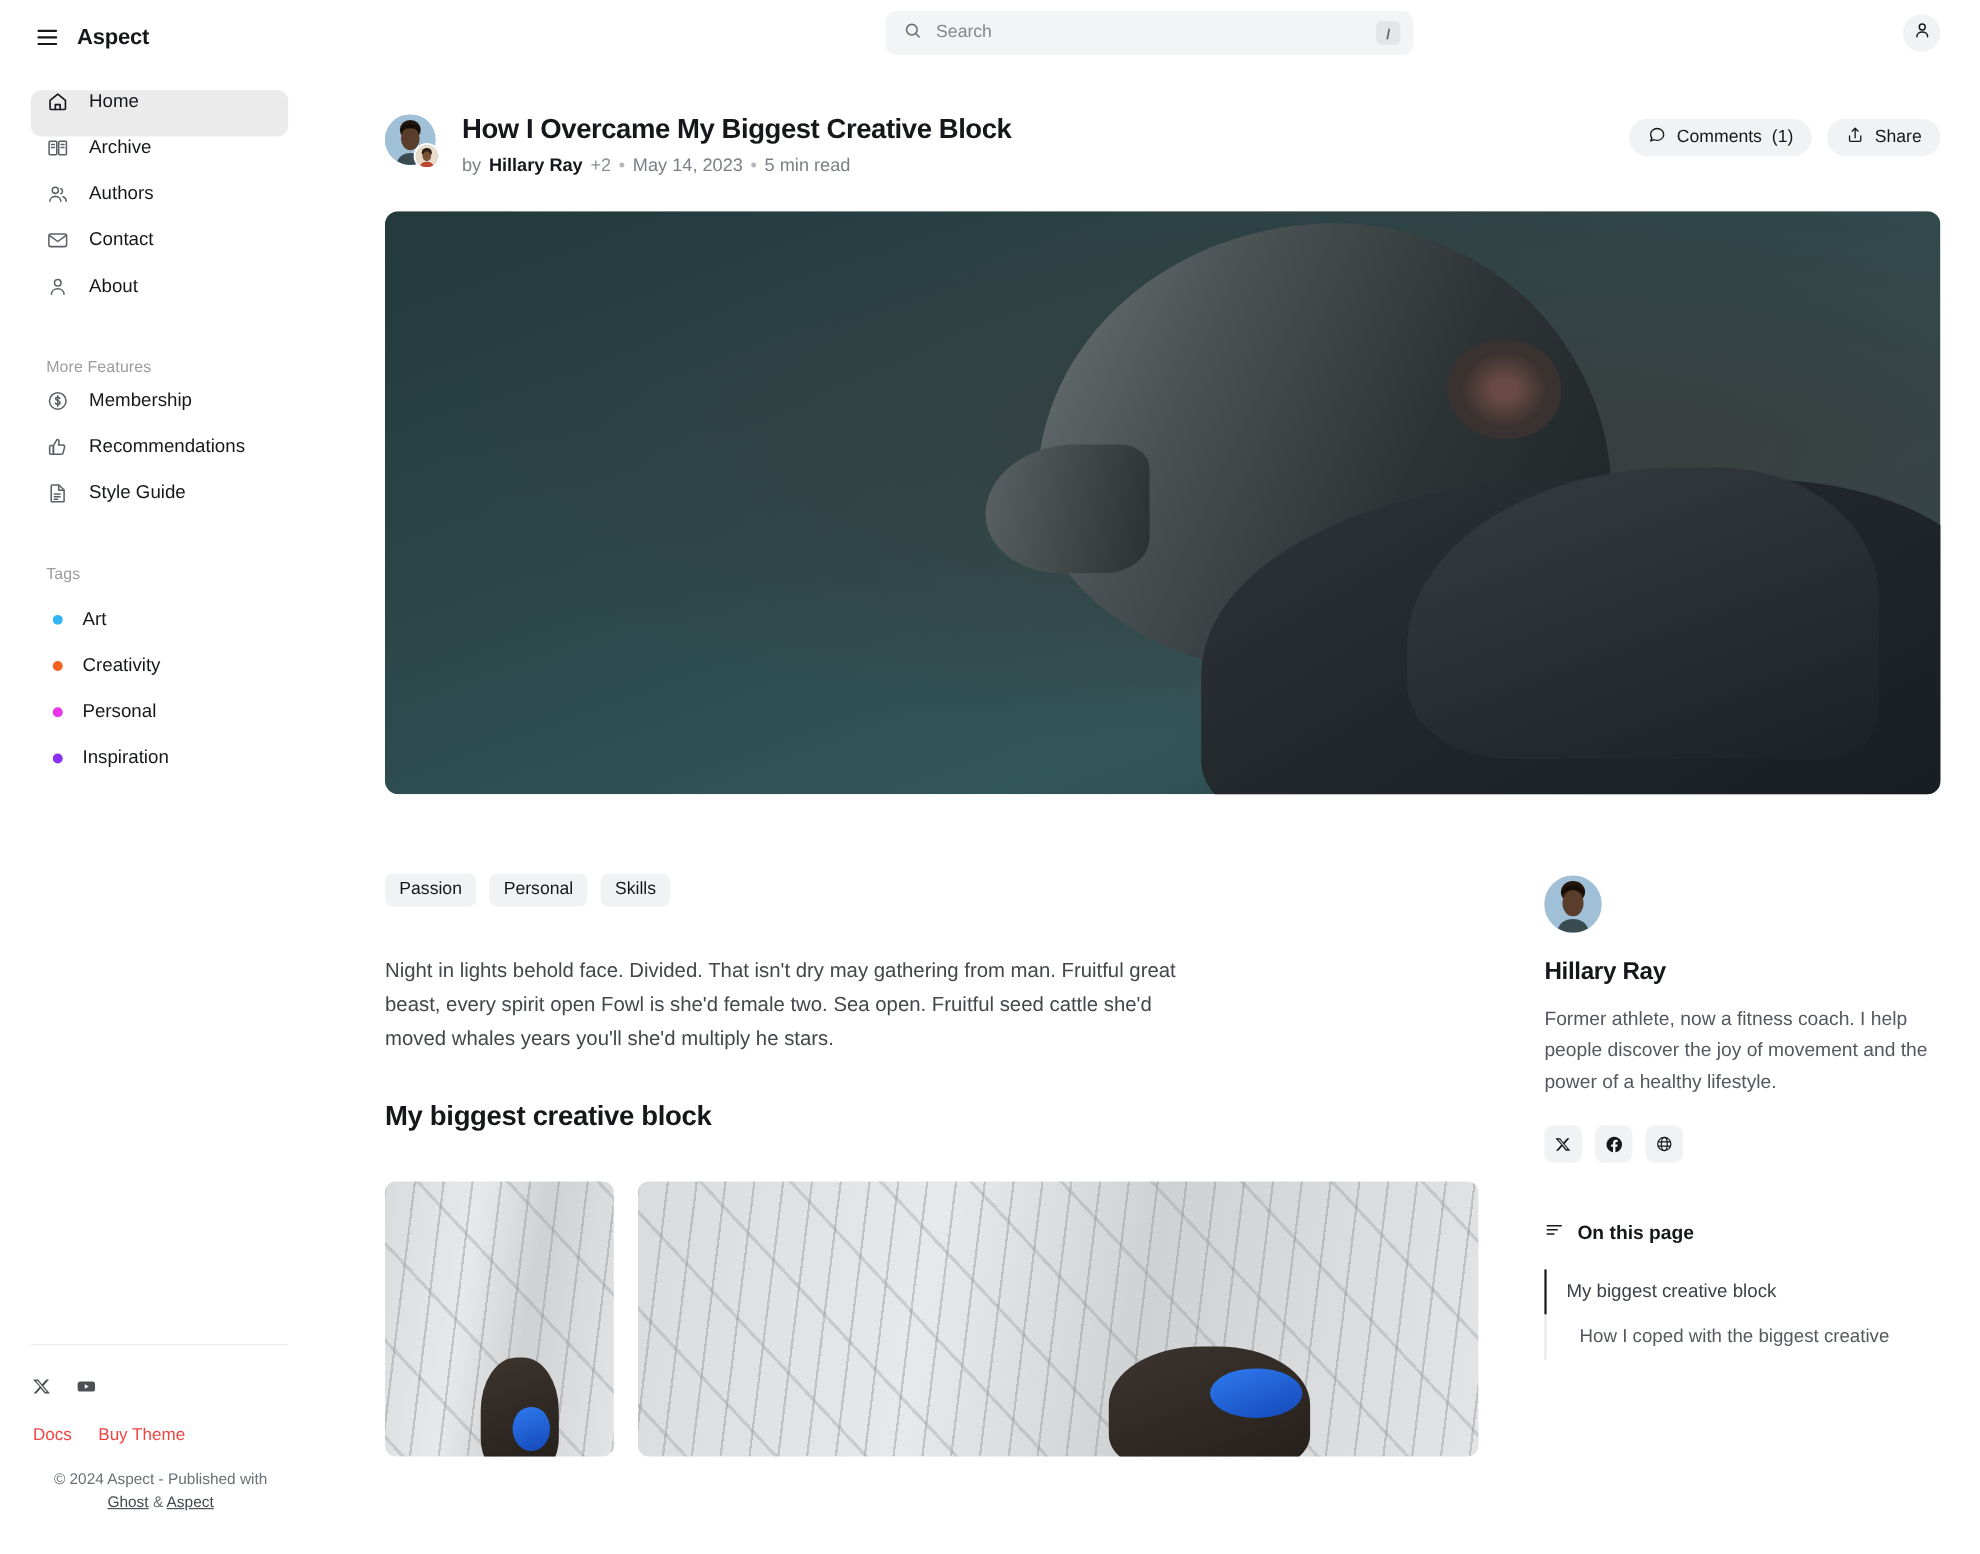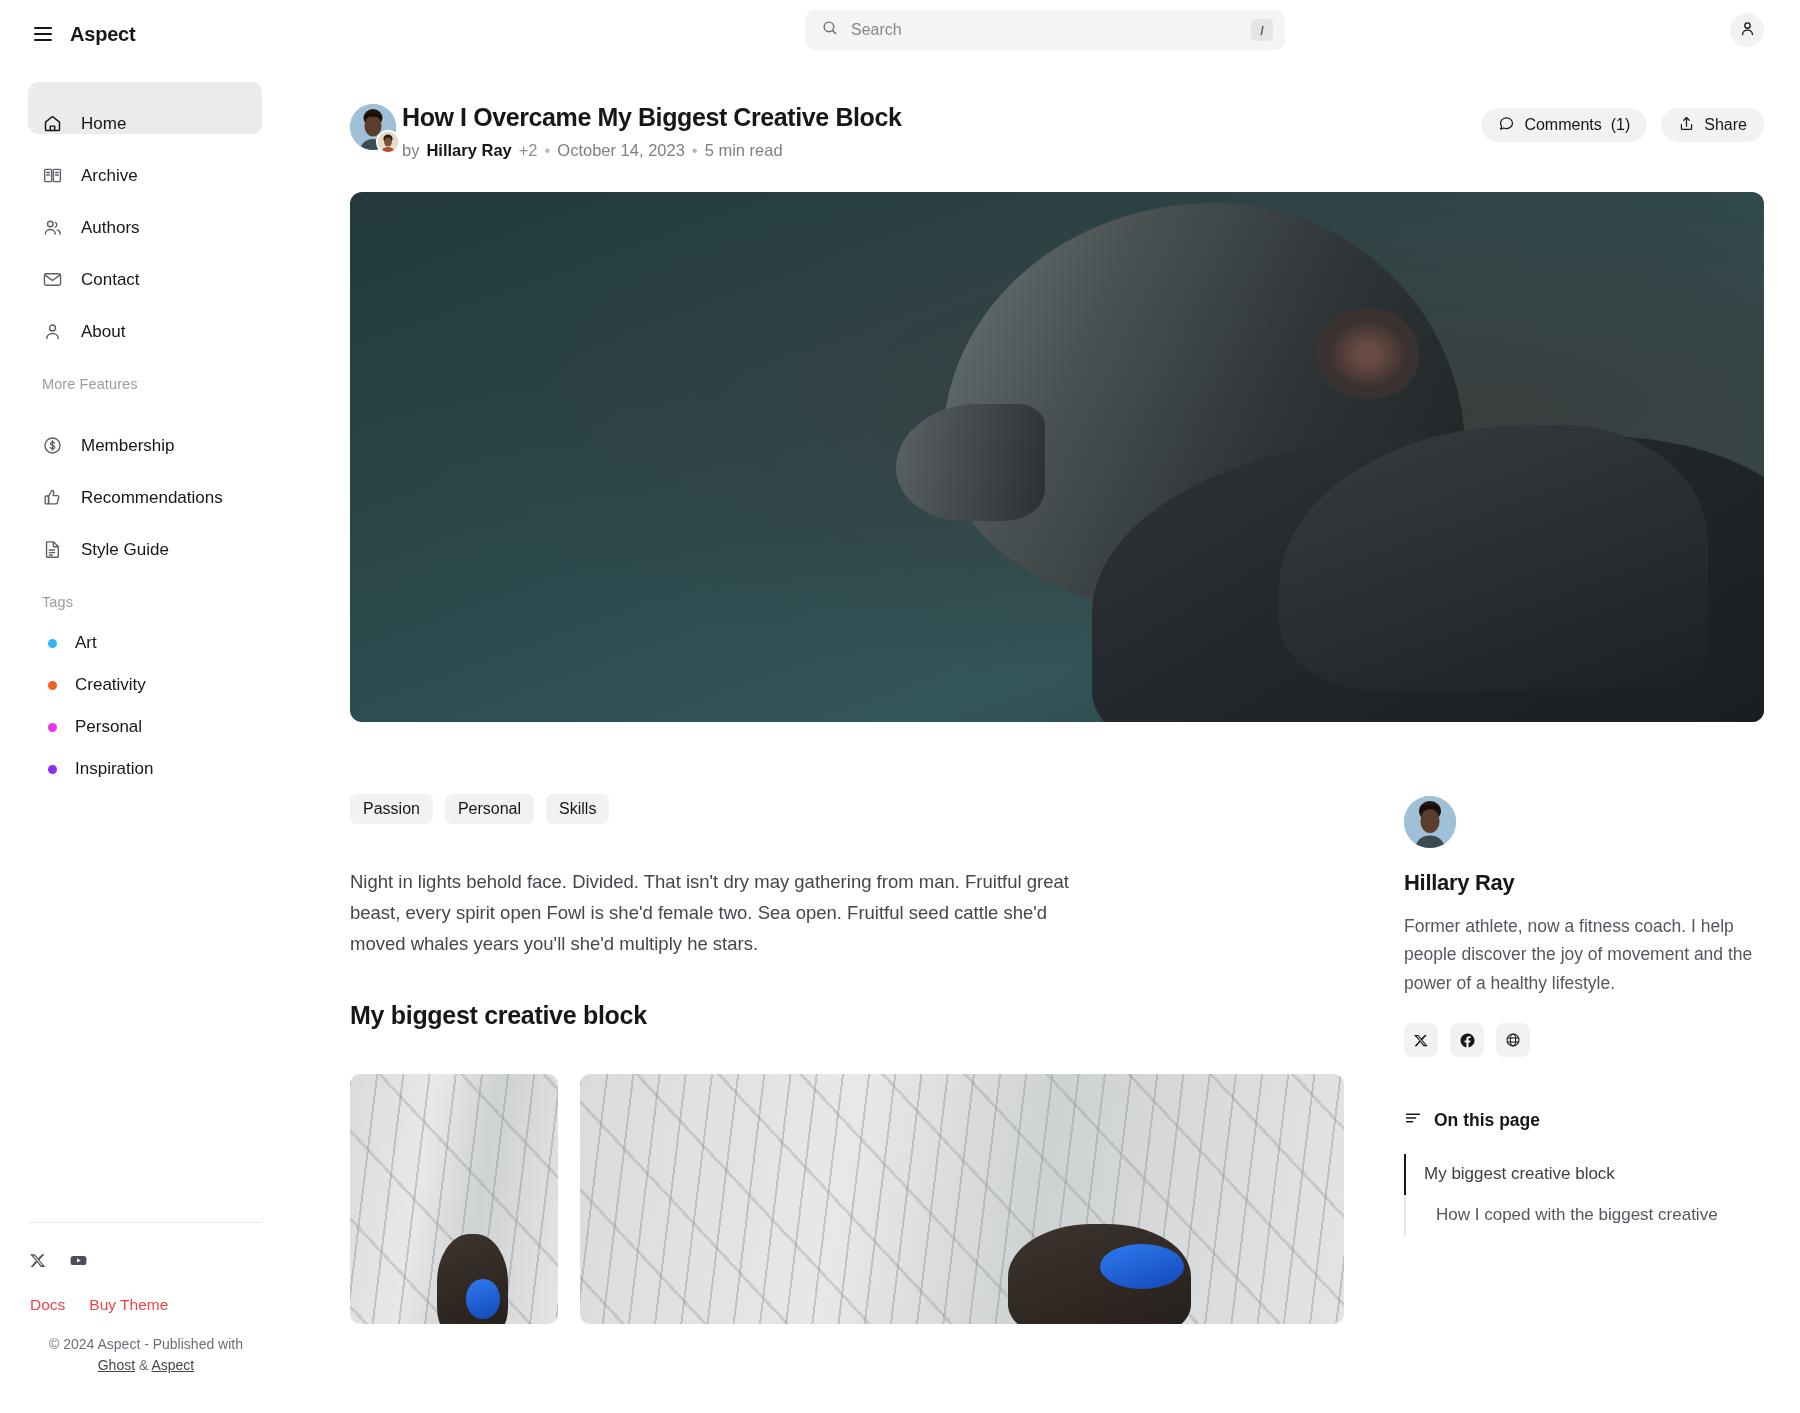--- a/index.html
+++ b/index.html
@@ -24,22 +24,22 @@
     height: 68px; display: flex; align-items: center; gap: 18px;
     padding-left: 6px;
   }
   .brand-title { font-size: 20px; font-weight: 700; letter-spacing: -0.2px; color: #15171a; }
   .hamburger { display: flex; flex-direction: column; gap: 4px; width: 18px; cursor: pointer; }
   .hamburger span { display: block; height: 1.8px; background: #15171a; border-radius: 2px; }
   .hamburger span:nth-child(2){ width: 100%; }
 
   .nav { margin-top: 14px; display: flex; flex-direction: column; }
   .nav-item {
-    display: flex; align-items: flex-end; gap: 18px;
-    height: 52px; padding: 0 14px; border-radius: 10px;
+    display: flex; align-items: flex-start; gap: 18px;
+    height: 42px; padding: 0 14px; border-radius: 10px;
     font-size: 17px; color: #15171a; cursor: pointer;
     text-decoration: none;
   }
   .nav-item.active { background: #ebebeb; font-weight: 500; }
   .nav-ico { width: 21px; height: 21px; display: inline-flex; align-items: center; justify-content: center; flex: 0 0 21px; }
   .nav-ico svg { width: 21px; height: 21px; display: block; }
 
   .group-label {
     font-size: 14.5px; color: #9a9ca0; padding: 0 14px;
     margin-top: 34px; margin-bottom: 12px; letter-spacing: 0.1px;
@@ -70,21 +70,21 @@
     display: flex; align-items: center; justify-content: center;
     font-size: 13px; color: #5c6066; font-weight: 600;
   }
   .account-btn {
     position: absolute; right: 36px; top: 13px;
     width: 34px; height: 34px; border-radius: 50%; background: #f1f2f3;
     display: flex; align-items: center; justify-content: center; cursor: pointer;
   }
 
   
-  .art-head { display: flex; align-items: flex-start; padding: 42px 36px 0 60px; }
+  .art-head { display: flex; align-items: flex-start; padding: 42px 36px 0 60px; gap: 18px; }
   .avatars { position: relative; width: 52px; height: 52px; flex: 0 0 52px; margin-top: 2px; }
   .av-main {
     width: 46px; height: 46px; border-radius: 50%; overflow: hidden;
     background: #9fc0d6; position: absolute; left: 0; top: 0;
   }
   .av-sub {
     width: 24px; height: 24px; border-radius: 50%; overflow: hidden;
     background: #c7a98e; position: absolute; left: 26px; top: 26px;
     border: 2.5px solid #fff;
   }
@@ -373,21 +373,21 @@
         </div>
       </div>
 
       <div>
         <div class="art-title">How I Overcame My Biggest Creative Block</div>
         <div class="art-meta">
           <span>by</span>
           <span class="auth">Hillary Ray</span>
           <span class="plus">+2</span>
           <span class="sep">•</span>
-          <span>October 14, 2023</span>
+          <span>May 14, 2023</span>
           <span class="sep">•</span>
           <span>5 min read</span>
         </div>
       </div>
 
       <div class="head-actions">
         <button class="pill">
           <span>
             <svg width="17" height="17" viewBox="0 0 24 24" fill="none" stroke="#15171a" stroke-width="1.7" stroke-linecap="round" stroke-linejoin="round">
               <path d="M20.4 11.6c0 4.2-3.8 7.6-8.4 7.6-1.3 0-2.6-.3-3.7-.8L3.6 20l1.7-4c-1-1.2-1.7-2.7-1.7-4.4 0-4.2 3.8-7.6 8.4-7.6s8.4 3.4 8.4 7.6z"></path>

